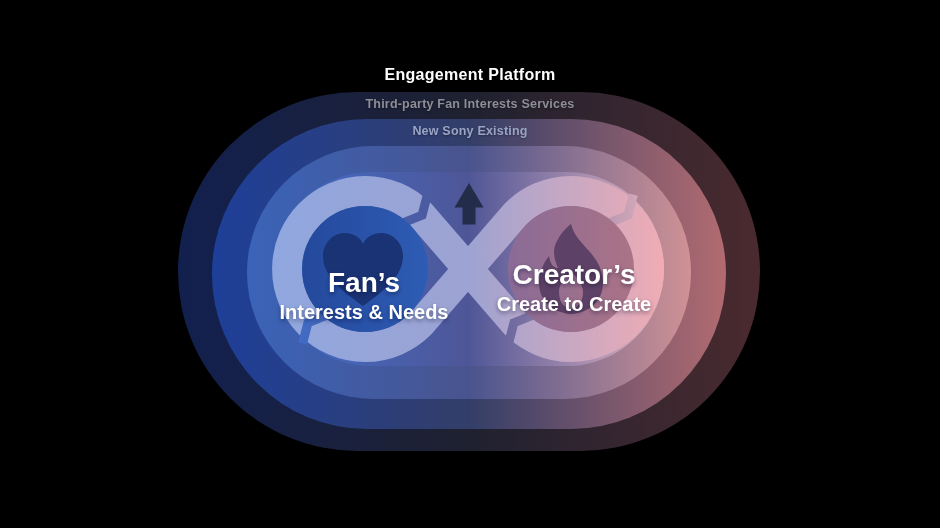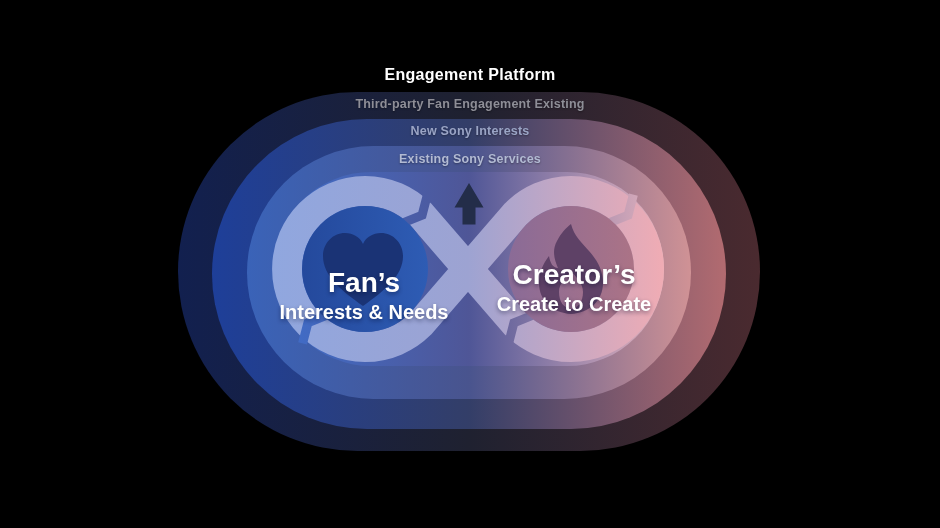--- a/index.html
+++ b/index.html
@@ -88,23 +88,22 @@
              C 539,272 543,264 549,256 C 550,263 553,268 558,268
              C 554,259 552,250 557,241 C 561,233 566,228 571,224 Z
              M 571,271 C 576,277 583,283 583,292 C 583,302 578,308 571,309
              C 564,308 559,302 559,292 C 559,283 566,277 571,271 Z"></path>
 
     <polygon points="469,183 483.5,207.5 475.5,207.5 475.5,224.5 462.5,224.5 462.5,207.5 454.5,207.5" fill="#232d49"></polygon>
   </svg>
 
   <div class="txt title">Engagement Platform</div>
 
-  <div class="txt band-label b1">Third-party Fan Engagement Existing</div>
-  <div class="txt band-label b2">New Sony Interests</div>
-  <div class="txt band-label b3">Existing Sony Services</div>
+  <div class="txt band-label b1">Third-party Fan Interests Services</div>
+  <div class="txt band-label b2">New Sony Existing</div>
 
   <div class="loop-text fan">
     <div class="h">Fan’s</div>
     <div class="s">Interests &amp; Needs</div>
   </div>
   <div class="loop-text creator">
     <div class="h">Creator’s</div>
     <div class="s">Create to Create</div>
   </div>
 

